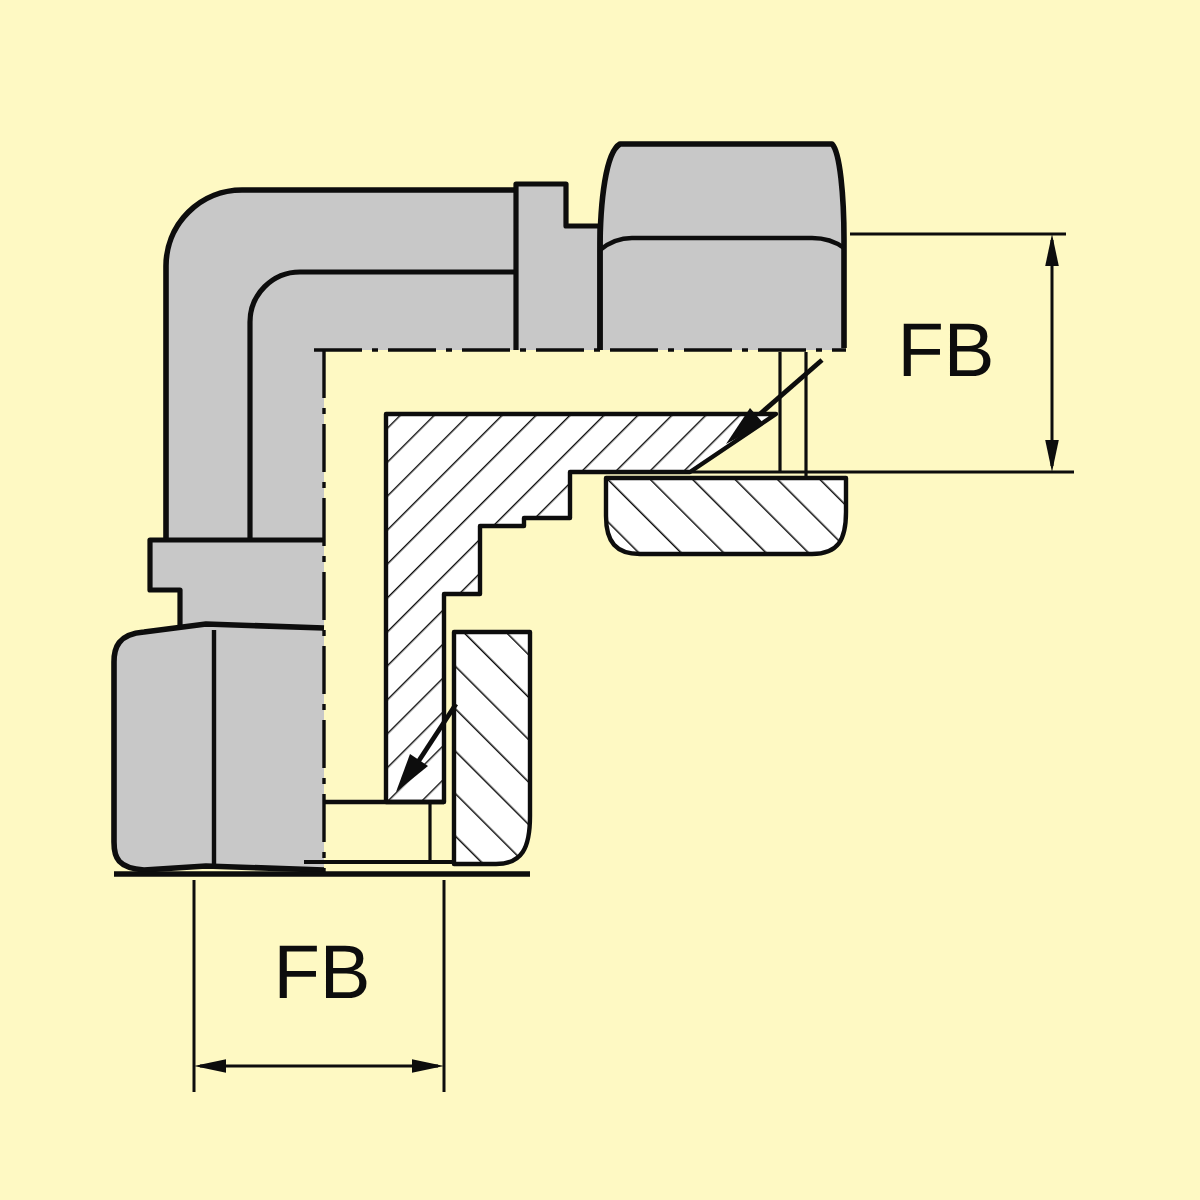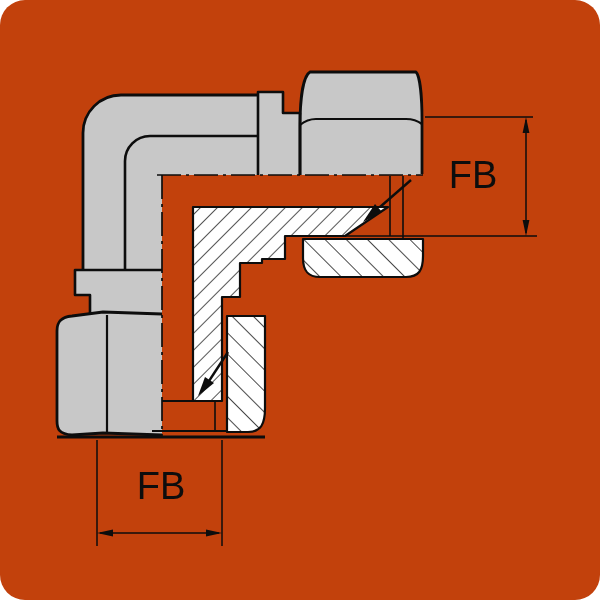--- a/index.html
+++ b/index.html
@@ -1,16 +1,16 @@
 <!DOCTYPE html>
 <html><head>
 <meta charset="utf-8">
 <style>
   html,body{margin:0;padding:0;background:#ffffff;}
-  .canvas{width:600px;height:600px;background:#c2410c;position:relative;overflow:hidden;border-radius:25px;}
+  .canvas{width:600px;height:600px;background:#fef9c3;position:relative;overflow:hidden;}
   svg{display:block;}
   .metal{fill:#c8c8c8;stroke:none;}
   .outline{fill:none;stroke:#0d0d0d;stroke-linejoin:round;stroke-linecap:butt;}
   .thin{fill:none;stroke:#0d0d0d;}
   .centerline{fill:none;stroke:#0d0d0d;stroke-width:1.7;stroke-dasharray:24 5 3 5;}
   .dim{fill:none;stroke:#0d0d0d;stroke-width:1.5;}
   .arrowfill{fill:#0d0d0d;stroke:none;}
   .dimtext{font-family:"Liberation Sans", sans-serif;font-size:38px;fill:#0d0d0d;}
 </style>
 </head>

